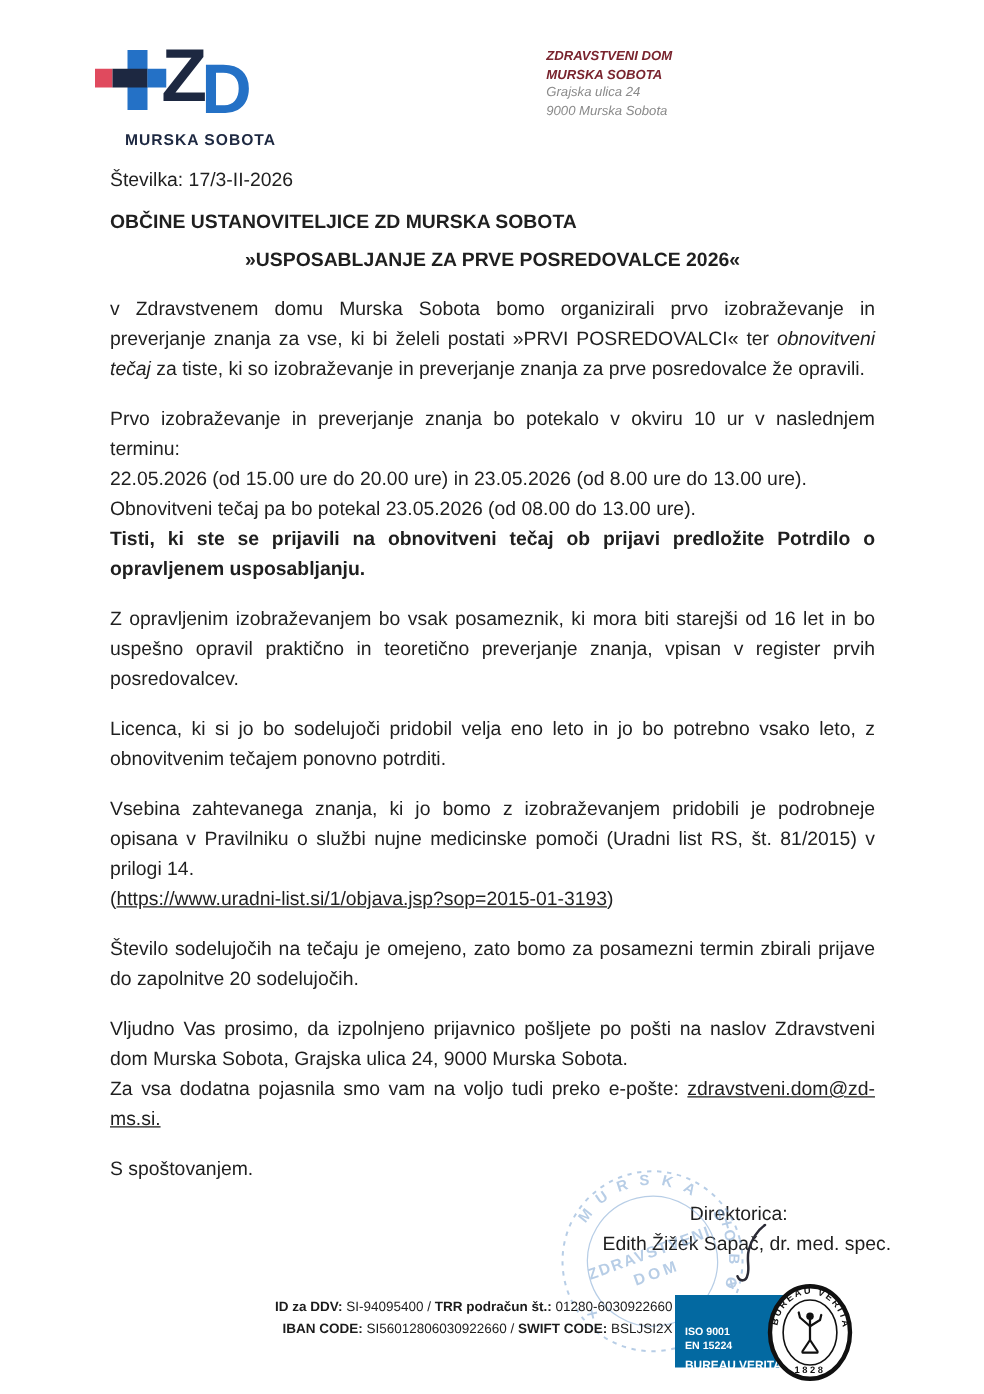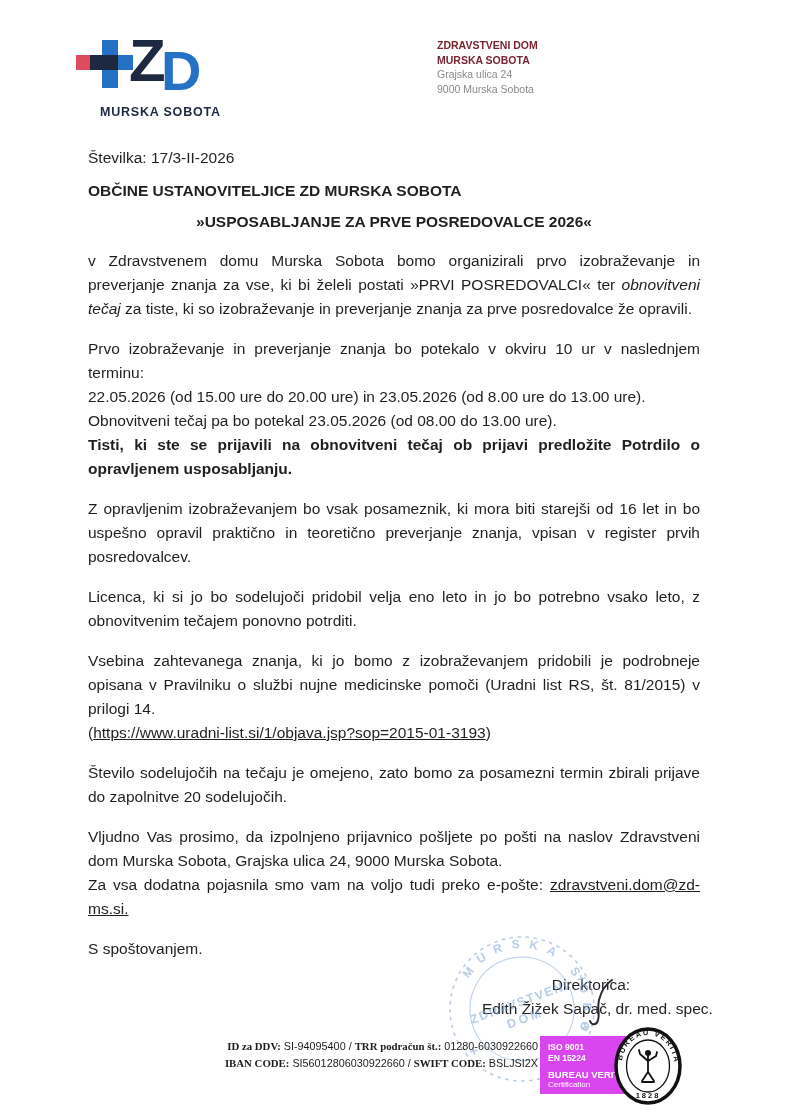--- a/index.html
+++ b/index.html
@@ -16,53 +16,53 @@
   .plus div { position:absolute; }
   .p-vert  { left:27px; top:5px;  width:16px; height:48px; background:#2471c6; }
   .p-red   { left:1px;  top:20px; width:14px; height:15px; background:#e04a5e; }
   .p-navy  { left:15px; top:20px; width:28px; height:15px; background:#1d2841; }
   .p-blue  { left:43px; top:20px; width:15px; height:15px; background:#2471c6; }
   .lz { position:absolute; left:54px; top:-4px; font-size:60px; font-weight:bold; color:#1d2841; line-height:1; }
   .ld { position:absolute; left:86px; top:8px;  font-size:56px; font-weight:bold; color:#2471c6; line-height:1; }
   .lsub { position:absolute; left:25px; top:70px; font-size:12.5px; font-weight:bold; letter-spacing:0.8px; color:#1d2841; white-space:nowrap; }
 
   
-  .org { position:absolute; left:437px; top:38px; font-size:10.5px; line-height:14.5px; }
+  .org { position:absolute; left:437px; top:38px; font-size:10.5px; line-height:14.5px;font-style:italic; }
   .org-name { font-weight:bold; color:#79242e; }
   .org-addr { color:#8a8a8a; }
   .contact { position:absolute; left:566px; top:40px; font-size:10.5px; line-height:14.5px; color:#4a4a4a; }
   .cl { color:#36a4da; font-weight:bold; display:inline-block; width:12px; }
   .cw { font-weight:bold; color:#222; }
 
   
   .body { position:absolute; left:88px; top:133px; width:612px; font-size:15.5px; line-height:24px; color:#1f1f1f; }
-  .meta { line-height:24px;margin-top:13px; }
+  .meta { line-height:24px; }
   .recipient { font-weight:bold; margin-top:10px; line-height:22px; }
   .title { font-weight:bold; text-align:center; margin-top:9px; line-height:22px; }
   .body p { margin-top:16px; text-align:justify; }
   .sal { text-align:left !important; margin-top:11px !important; }
   .bl { display:block; }
   .bold { font-weight:bold; }
   .doc-link { color:#1f1f1f; text-decoration:underline; }
   .sig-block { margin-top:12px; width:218px; margin-left:auto; text-align:center; }
   .sig-role { line-height:24px; }
   .sig-name { line-height:24px; white-space:nowrap; }
 
   
   .stamp { position:absolute; left:443px; top:930px; width:158px; height:158px; transform:rotate(-14deg); opacity:0.55; pointer-events:none; }
 
   
   .signature { position:absolute; left:586px; top:977px; width:34px; height:56px; }
 
   
   .footer { position:absolute; left:160px; top:1038px; width:378px; text-align:right; font-size:10.8px; line-height:16.5px; color:#1c1c1c; }
-  .footer b { font-weight:bold;font-family:Liberation Serif, serif; }
+  .footer b { font-weight:bold; }
 
   
-  .badge-rect { position:absolute; left:540px; top:1036px; width:102px; height:58px; background:#d946ef; color:#fff; padding:6px 0 0 8px; }
+  .badge-rect { position:absolute; left:540px; top:1036px; width:102px; height:58px; background:#0369a1; color:#fff; padding:24px 0 0 8px; }
   .badge-iso  { font-size:8.5px; font-weight:bold; line-height:10.5px; }
   .badge-name { font-size:9.5px; font-weight:bold; line-height:10px; margin-top:7px; }
   .badge-cert { font-size:8px;  line-height:9px; }
   .emblem { position:absolute; left:612px; top:1025px; width:72px; height:82px; }
 </style>
 </head>
 <body>
 
 <div class="page">
 

